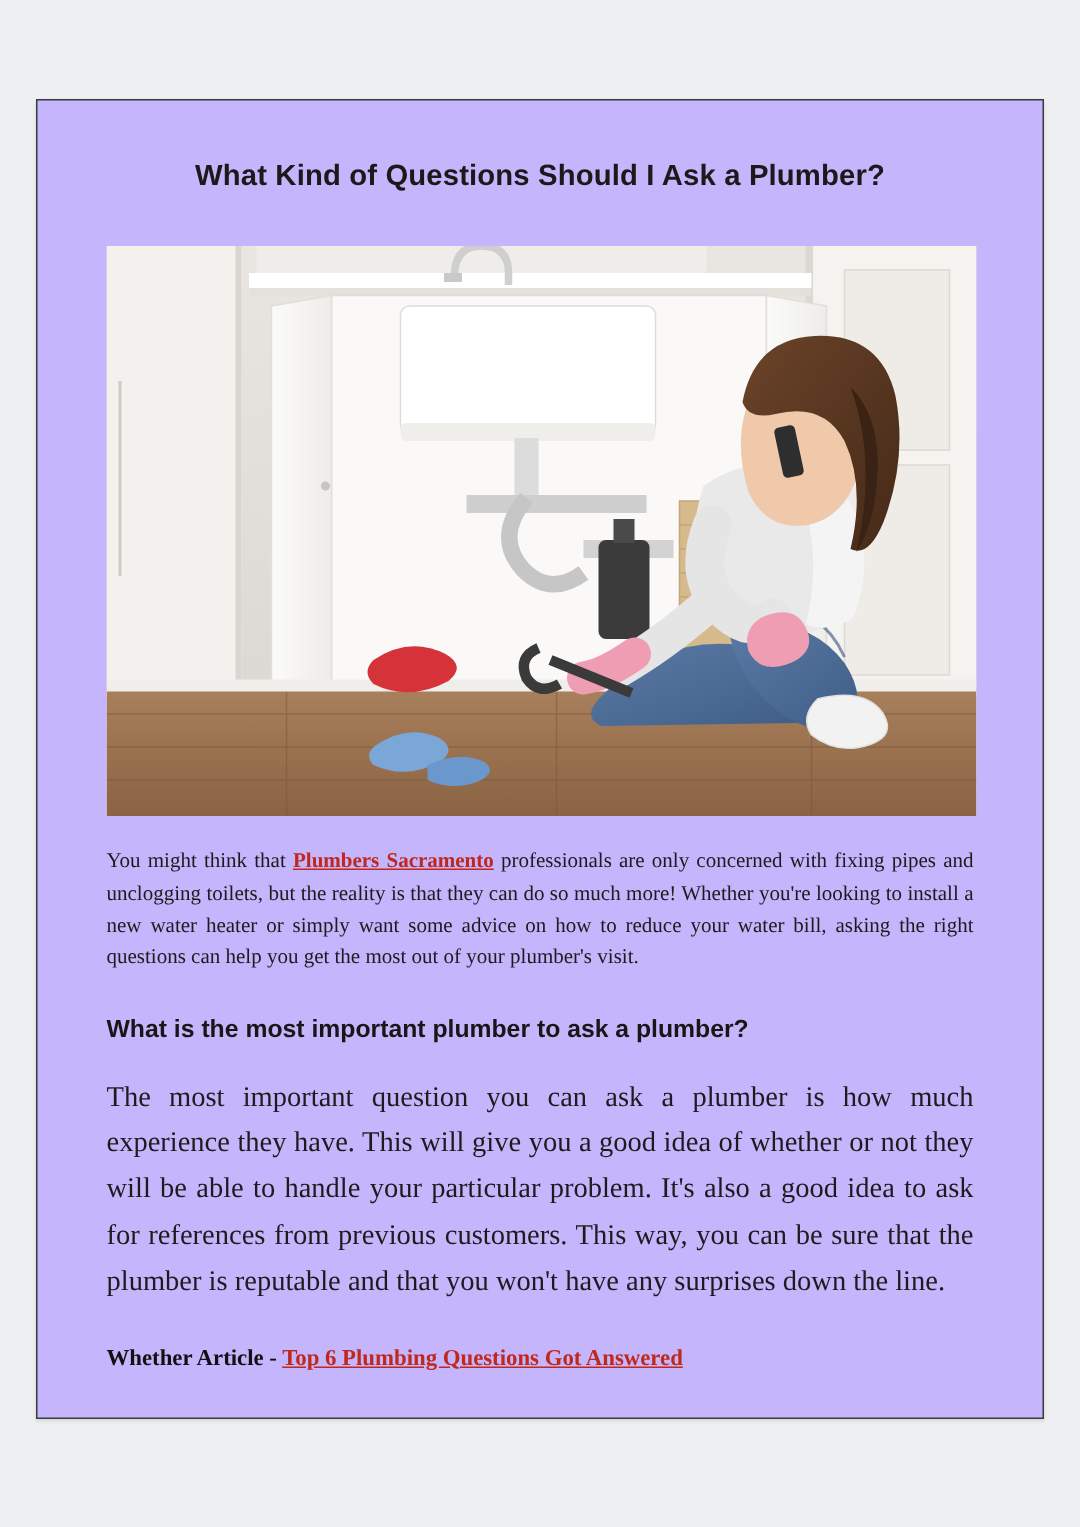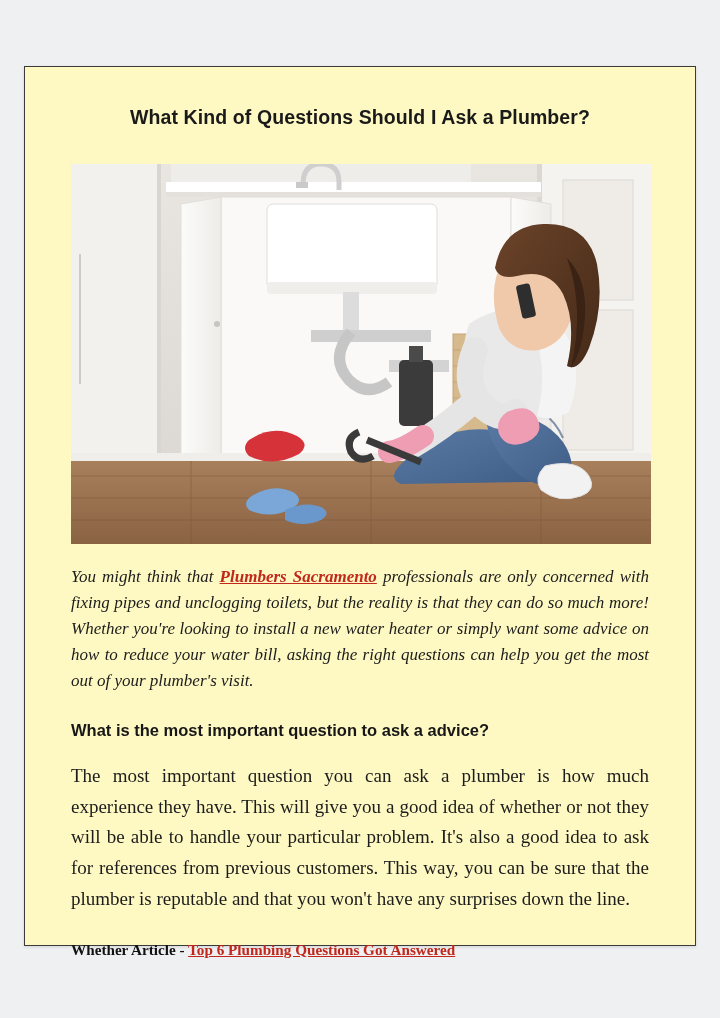--- a/index.html
+++ b/index.html
@@ -12,21 +12,21 @@
     background: #eef0f2;
     font-family: "Liberation Serif", serif;
     overflow: hidden;
   }
   .page {
     position: absolute;
     left: 24px;
     top: 66px;
     width: 672px;
     height: 880px;
-    background: #fef9c3;
+    background: #c4b5fd;
     border: 1px solid #3b3b3b;
     box-sizing: border-box;
     box-shadow: 0 1px 3px rgba(0,0,0,0.12);
   }
   .page-inner {
     padding: 34px 46px 0 46px;
   }
   .doc-title {
     font-family: "Liberation Sans", sans-serif;
     font-size: 19.5px;
@@ -43,26 +43,25 @@
     height: 380px;
     position: relative;
     overflow: hidden;
     background: #d8d4d0;
   }
   .hero svg {
     display: block;
   }
   .body-text {
     margin-top: 20px;
-    font-size: 17px;
+    font-size: 14px;
     line-height: 1.52;
     color: #1c1c1c;
     text-align: justify;
     text-justify: inter-word;
-    font-style: italic;
   }
   .link-red {
     color: #c0281c;
     text-decoration: underline;
     font-weight: bold;
   }
   .section-head {
     font-family: "Liberation Sans", sans-serif;
     font-size: 16.5px;
     font-weight: bold;
@@ -210,21 +209,21 @@
         <path d="M496 94 q20 20 18 58 q-2 34 -14 52 q14 -60 -4 -110Z" fill="#3a2315"></path>
 
         <rect x="448" y="120" width="14" height="34" rx="3" fill="#2e2e2e" transform="rotate(-12 455 137)"></rect>
       </svg>
     </div>
 
     <p class="body-text">
       <span>You might think that </span><a class="link-red" href="#">Plumbers Sacramento</a><span> professionals are only concerned with fixing pipes and unclogging toilets, but the reality is that they can do so much more! Whether you're looking to install a new water heater or simply want some advice on how to reduce your water bill, asking the right questions can help you get the most out of your plumber's visit.</span>
     </p>
 
-    <h2 class="section-head">What is the most important question to ask a advice?</h2>
+    <h2 class="section-head">What is the most important plumber to ask a plumber?</h2>
 
     <p class="body-text2">The most important question you can ask a plumber is how much experience they have. This will give you a good idea of whether or not they will be able to handle your particular problem. It's also a good idea to ask for references from previous customers. This way, you can be sure that the plumber is reputable and that you won't have any surprises down the line.</p>
 
     <p class="related">
       <span class="label">Whether Article - </span><a href="#">Top 6 Plumbing Questions Got Answered</a>
     </p>
 
   </div>
 </div>
 

